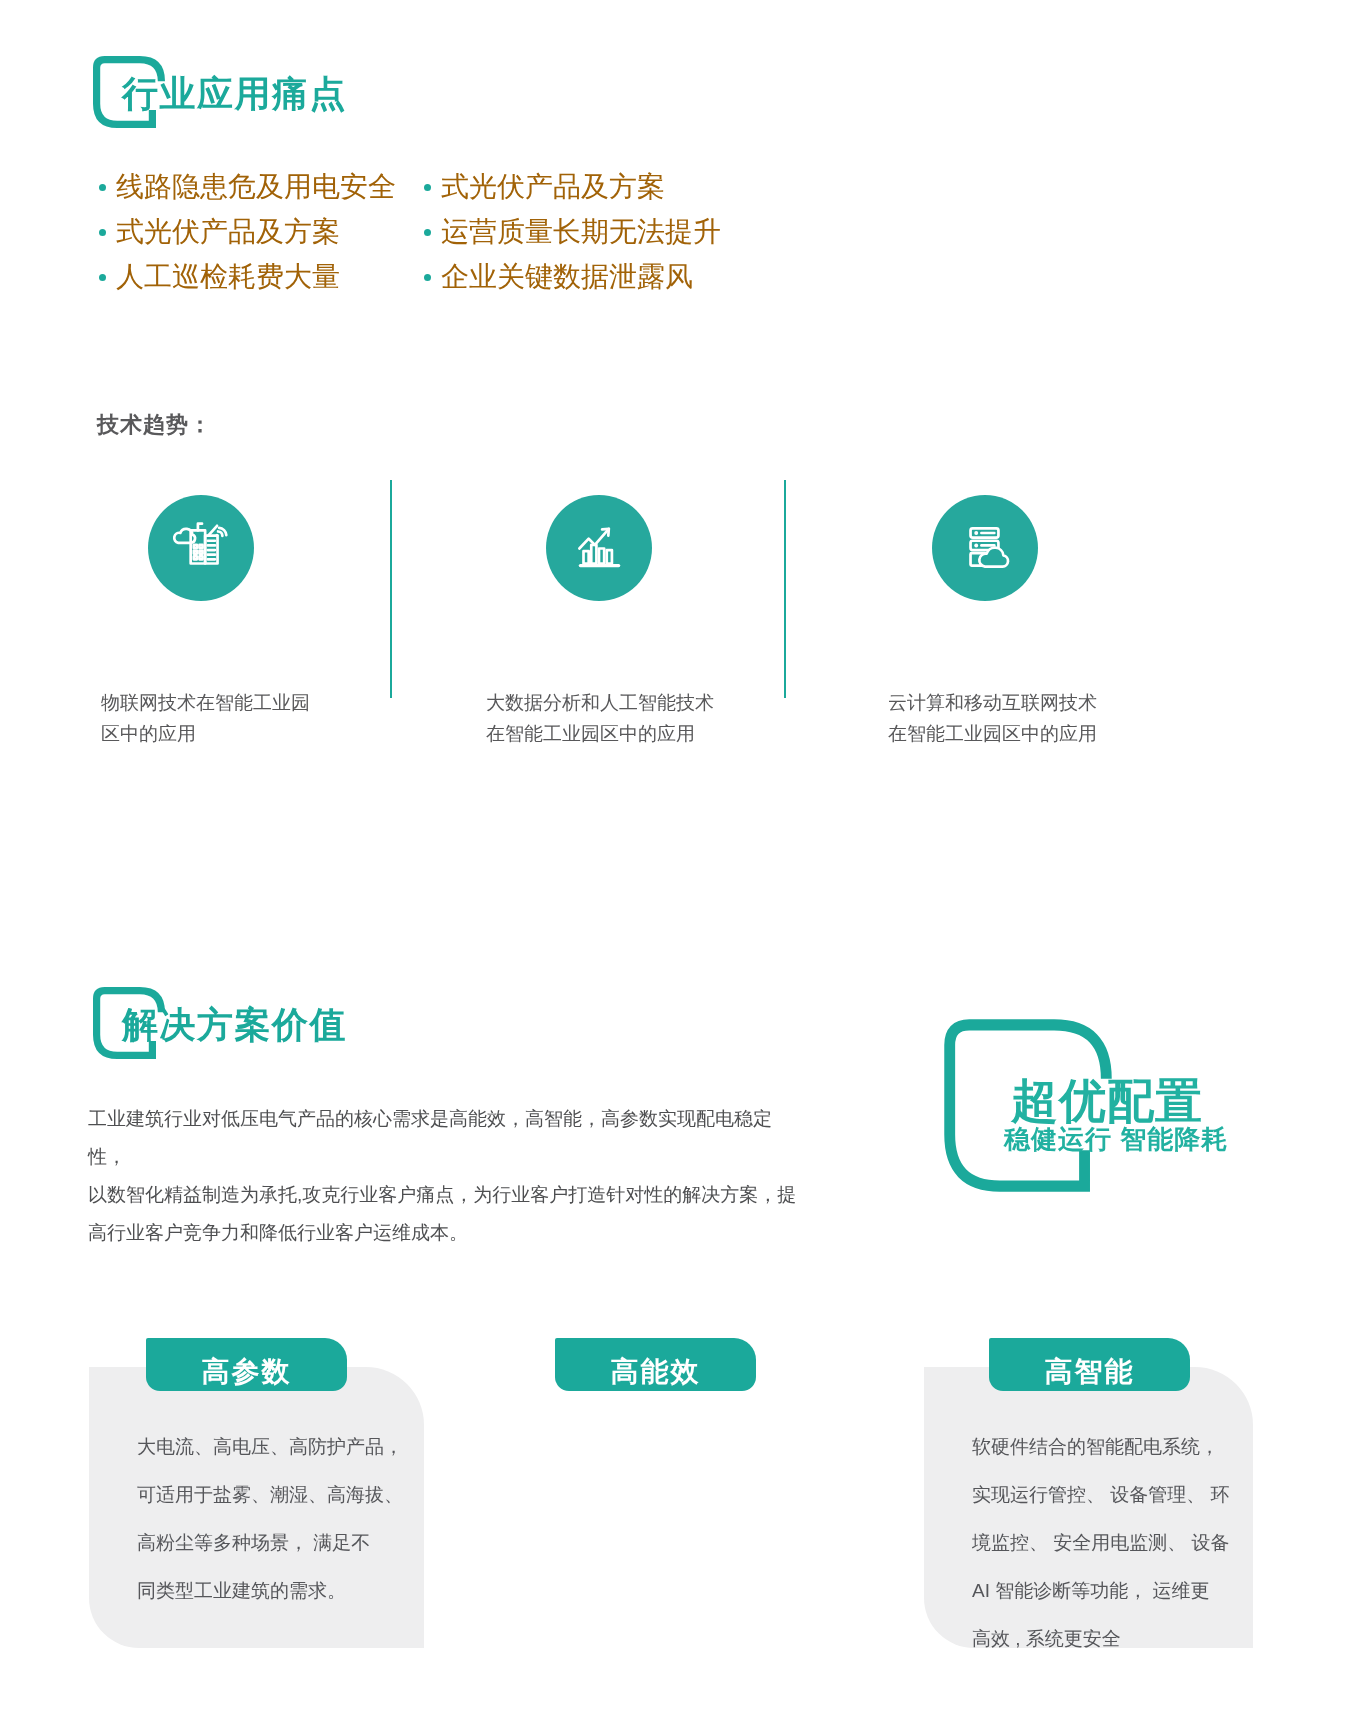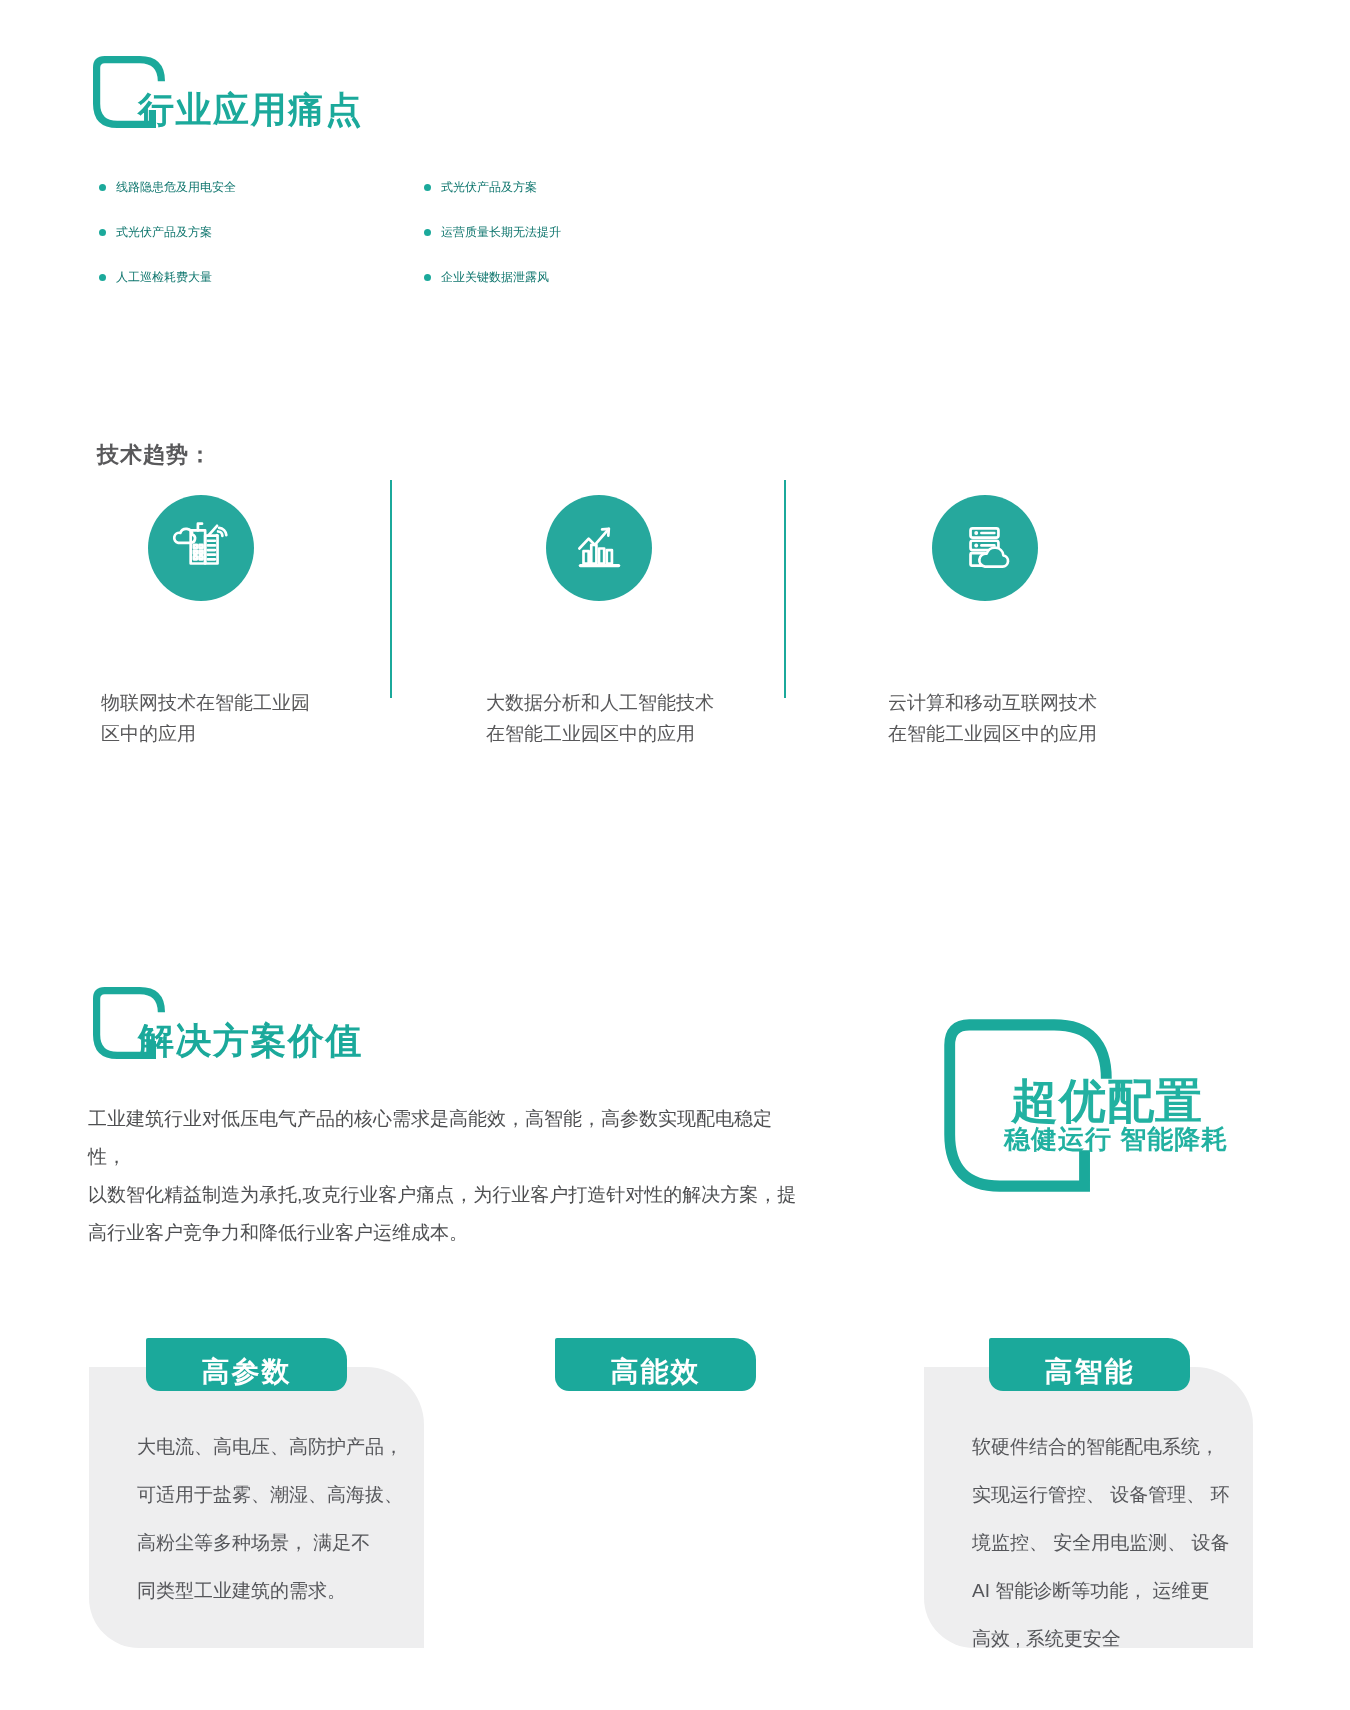--- a/index.html
+++ b/index.html
@@ -4,34 +4,34 @@
 <style>
   html,body{margin:0;padding:0;background:#ffffff;}
   .page{position:relative;width:1350px;height:1710px;background:#ffffff;overflow:hidden;
         font-family:"Liberation Sans","DejaVu Sans",sans-serif;}
 
   
   .title-block{position:absolute;width:420px;height:95px;}
   .tb-pain{left:93px;top:55px;}
   .tb-value{left:93px;top:986px;}
   .title-block svg{position:absolute;left:0;top:0;}
-  .title-block h2{position:absolute;left:29px;top:15px;margin:16px;
+  .title-block h2{position:absolute;left:29px;top:15px;margin:0;
     font-size:36px;font-weight:bold;color:#1BA99B;letter-spacing:1.5px;white-space:nowrap;}
 
   
   .bullet-col{position:absolute;top:176px;}
   .bullet-col.left{left:99px;}
   .bullet-col.right{left:424px;}
   .bullet-item{display:flex;align-items:center;height:22px;margin-bottom:23px;}
   .dot{width:7px;height:7px;border-radius:50%;background:#1BA99B;margin-right:10px;flex:0 0 auto;}
-  .bullet-item span.txt{font-size:12px;color:#0f766e;white-space:nowrap;}
+  .bullet-item span.txt{font-size:28px;color:#a16207;white-space:nowrap;}
 
   
   .trends-label{position:absolute;left:97px;top:410px;font-size:22px;font-weight:bold;
-    color:#59595B;letter-spacing:1px;margin-top:30px;}
+    color:#59595B;letter-spacing:1px;}
   .trend-circle{position:absolute;top:495px;width:106px;height:106px;border-radius:50%;
     background:#26A89D;display:flex;align-items:center;justify-content:center;}
   .tc1{left:148px;} .tc2{left:546px;} .tc3{left:932px;}
   .trend-caption{position:absolute;top:643px;font-size:19px;line-height:31px;color:#58585A;
     white-space:pre-line;margin-top:44px;}
   .cap1{left:101px;} .cap2{left:486px;} .cap3{left:888px;}
   .v-divider{position:absolute;top:480px;width:2px;height:218px;background:#1BA99B;}
   .vd1{left:390px;} .vd2{left:784px;}
 
   

